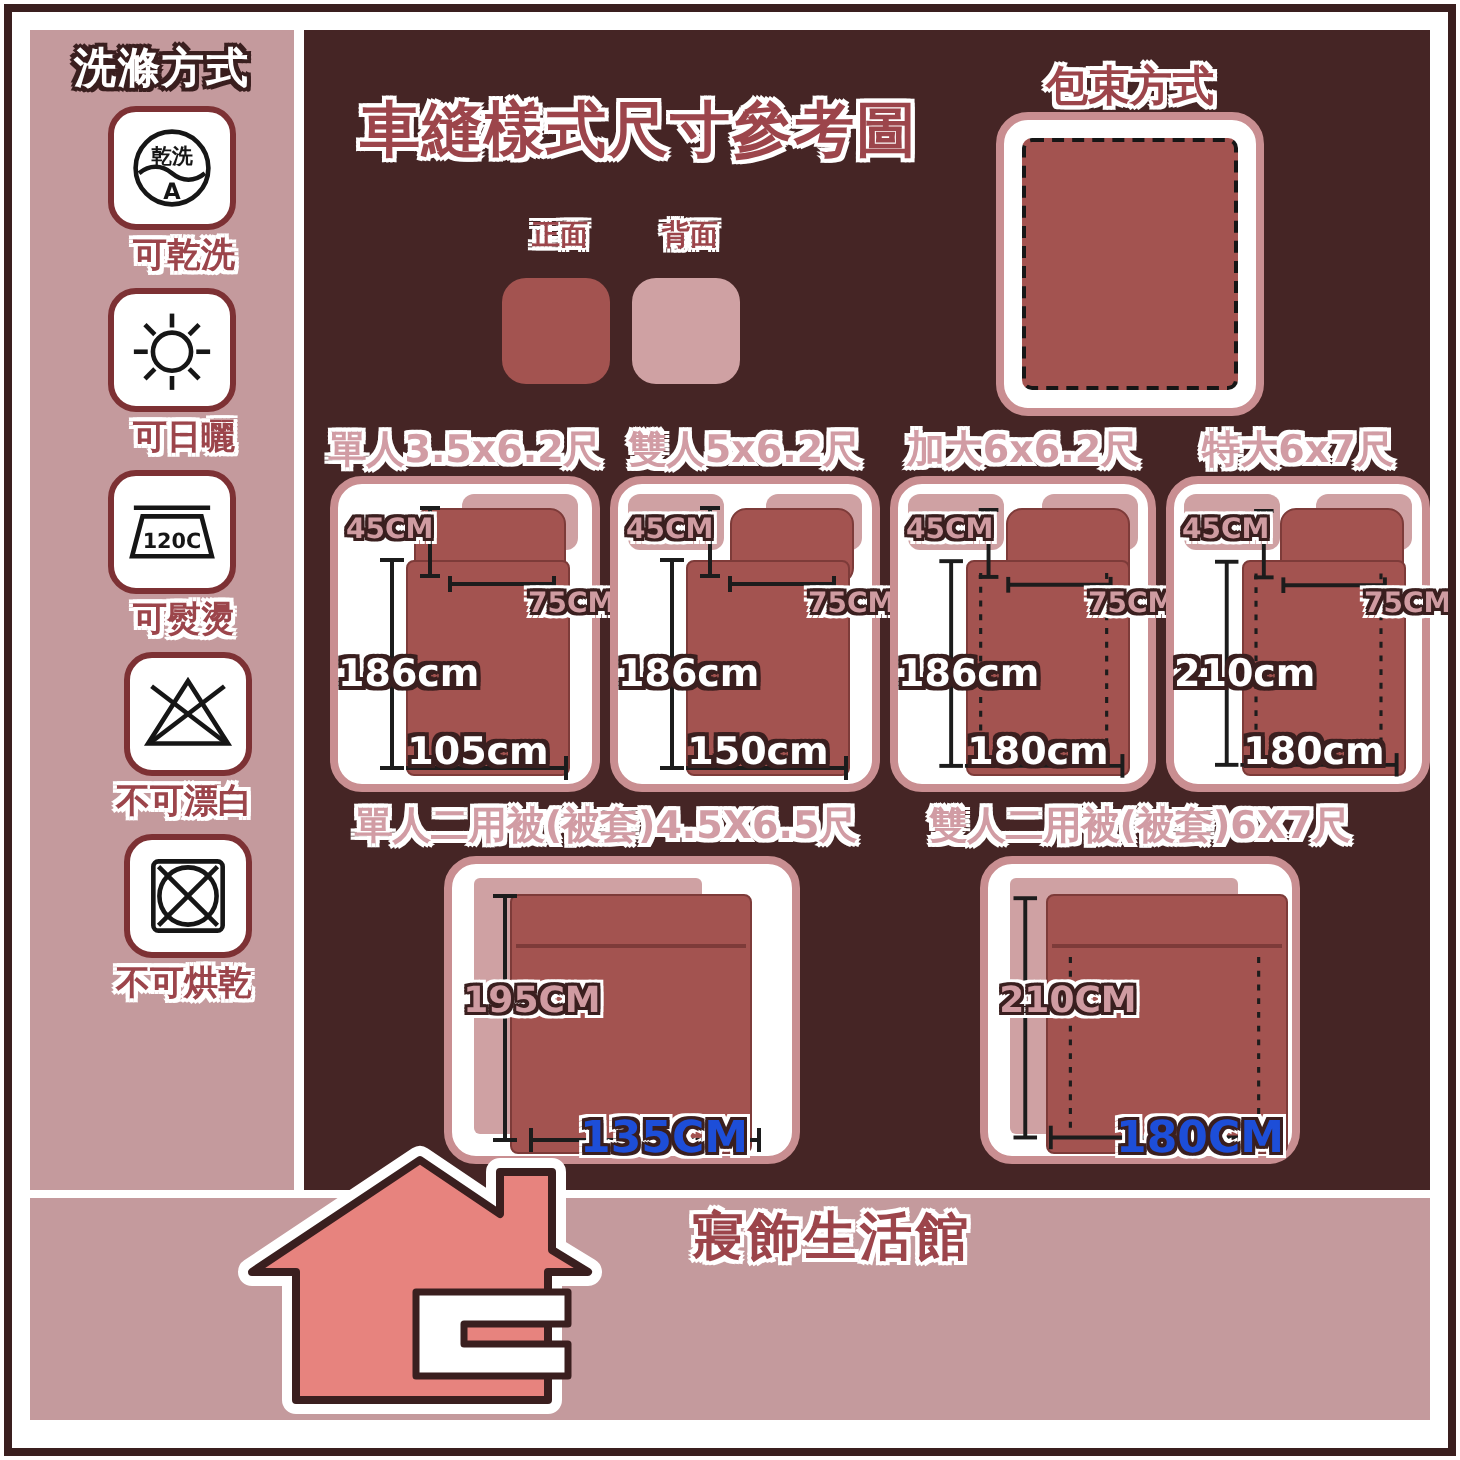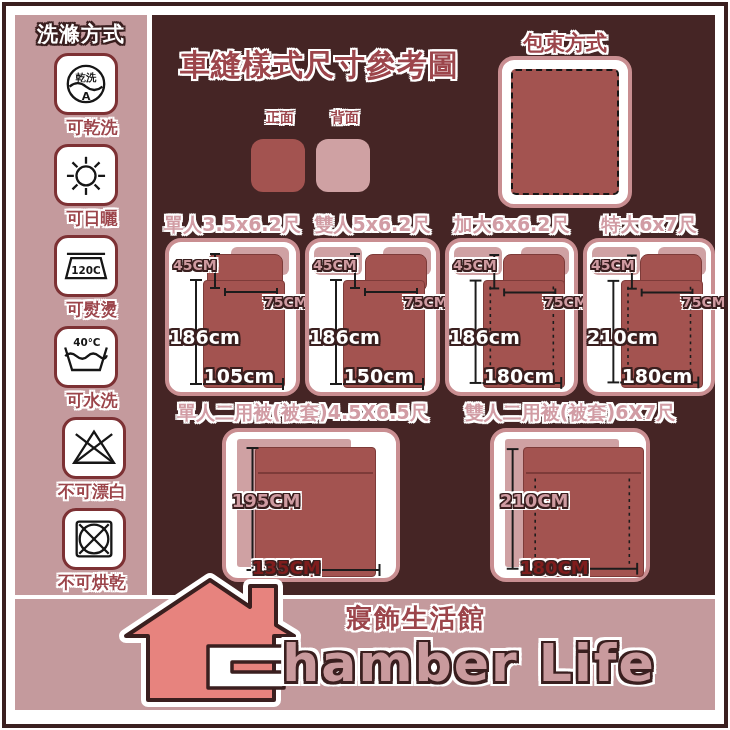--- a/index.html
+++ b/index.html
@@ -71,21 +71,21 @@
   .quilt-label{position:absolute;top:386px;height:24px;display:flex;align-items:center;justify-content:center;
                font-size:19px;font-weight:bold;color:#d19ca4;white-space:nowrap;}
   .ql0{left:16px;width:270px;} .ql1{left:286px;width:264px;}
   .quilt-card{position:absolute;top:413px;height:154px;background:#fff;border:4px solid #c98e91;
               border-radius:16px;box-sizing:border-box;}
   .qc0{left:70px;width:178px;} .qc1{left:338px;width:160px;}
   .q-back{position:absolute;left:11px;top:7px;width:114px;height:128px;background:#cfa1a3;border-radius:3px;}
   .q-front{position:absolute;left:29px;top:15px;width:119px;height:128px;background:#a35350;border:1px solid #7d3b39;border-radius:4px;}
   .q-fold{position:absolute;left:2px;right:2px;top:24px;border-top:2px solid #7d3b39;}
   .q-len{left:2px;top:58px;width:76px;text-align:center;font-size:18px;color:#cf9ba1;}
-  .q-wid{left:26px;top:125px;width:122px;text-align:left;font-size:18px;color:#7f1d1d;}
+  .q-wid{left:26px;top:125px;width:122px;text-align:right;font-size:22px;color:#1d4ed8;}
 
   
   .house{position:absolute;left:112px;top:566px;width:200px;height:144px;z-index:6;}
   .store-zh{position:absolute;left:296px;top:601px;width:240px;text-align:center;font-size:26px;
             font-weight:bold;color:#9c454b;z-index:7;letter-spacing:2px;white-space:nowrap;}
   .store-en{position:absolute;left:222px;top:633px;width:494px;text-align:center;font-size:52px;
             font-weight:bold;color:#c99a9d;z-index:7;letter-spacing:2px;white-space:nowrap;
             text-shadow:-2.5px -2.5px 0 #3a1f1f,0 -2.5px 0 #3a1f1f,2.5px -2.5px 0 #3a1f1f,-2.5px 0 0 #3a1f1f,2.5px 0 0 #3a1f1f,-2.5px 2.5px 0 #3a1f1f,0 2.5px 0 #3a1f1f,2.5px 2.5px 0 #3a1f1f,
             -5px -5px 0 #fff,0 -5px 0 #fff,5px -5px 0 #fff,-5px 0 0 #fff,5px 0 0 #fff,-5px 5px 0 #fff,0 5px 0 #fff,5px 5px 0 #fff;}
 </style>
@@ -131,30 +131,20 @@
       <div class="sb-icon">
         <svg viewBox="0 0 60 60">
           <line class="ico-stroke" x1="8" y1="16" x2="52" y2="16"></line>
           <path class="ico-stroke" d="M13,21 L47,21 L53,44 L7,44 Z"></path>
           <text class="ico-text" x="30" y="39" font-size="12">120C</text>
         </svg>
       </div>
       <div class="sb-label ow">可熨燙</div>
     </div>
 
-    <div class="sb-item">
-      <div class="sb-icon">
-        <svg viewBox="0 0 60 60">
-          <path class="ico-stroke" d="M6,19 L14,45 L46,45 L54,19"></path>
-          <path class="ico-stroke" d="M6,29 Q12,23 19,29 T32,29 T45,29 T54,28"></path>
-          <text class="ico-text" x="31" y="17" font-size="12">40°C</text>
-        </svg>
-      </div>
-      <div class="sb-label ow">可水洗</div>
-    </div>
 
     <div class="sb-item">
       <div class="sb-icon">
         <svg viewBox="0 0 60 60">
           <path class="ico-stroke" d="M30,11 L7,47 L53,47 Z"></path>
           <line class="ico-stroke" x1="9" y1="14" x2="51" y2="46"></line>
           <line class="ico-stroke" x1="51" y1="14" x2="9" y2="46"></line>
         </svg>
       </div>
       <div class="sb-label ow">不可漂白</div>
@@ -332,14 +322,13 @@
 
   <div class="band"></div>
 
   <svg class="house" viewBox="0 0 200 140">
     <path d="M36,132 L36,68 L14,68 L98,12 L138,39 L138,18 L164,18 L164,57 L182,68 L162,68 L162,132 Z" fill="#ffffff" stroke="#ffffff" stroke-width="14" stroke-linejoin="round"></path>
     <path d="M36,132 L36,68 L14,68 L98,12 L138,39 L138,18 L164,18 L164,57 L182,68 L162,68 L162,132 Z" fill="#e7837e" stroke="#3a1f1f" stroke-width="4" stroke-linejoin="round"></path>
     <path d="M96,78 L172,78 L172,94 L120,94 L120,104 L172,104 L172,120 L96,120 Z" fill="#ffffff" stroke="#3a1f1f" stroke-width="3.5" stroke-linejoin="round"></path>
   </svg>
 
   <div class="store-zh ow">寢飾生活館</div>
-  <div class="store-en">hamber Life</div>
 </div>
 
 </body></html>

